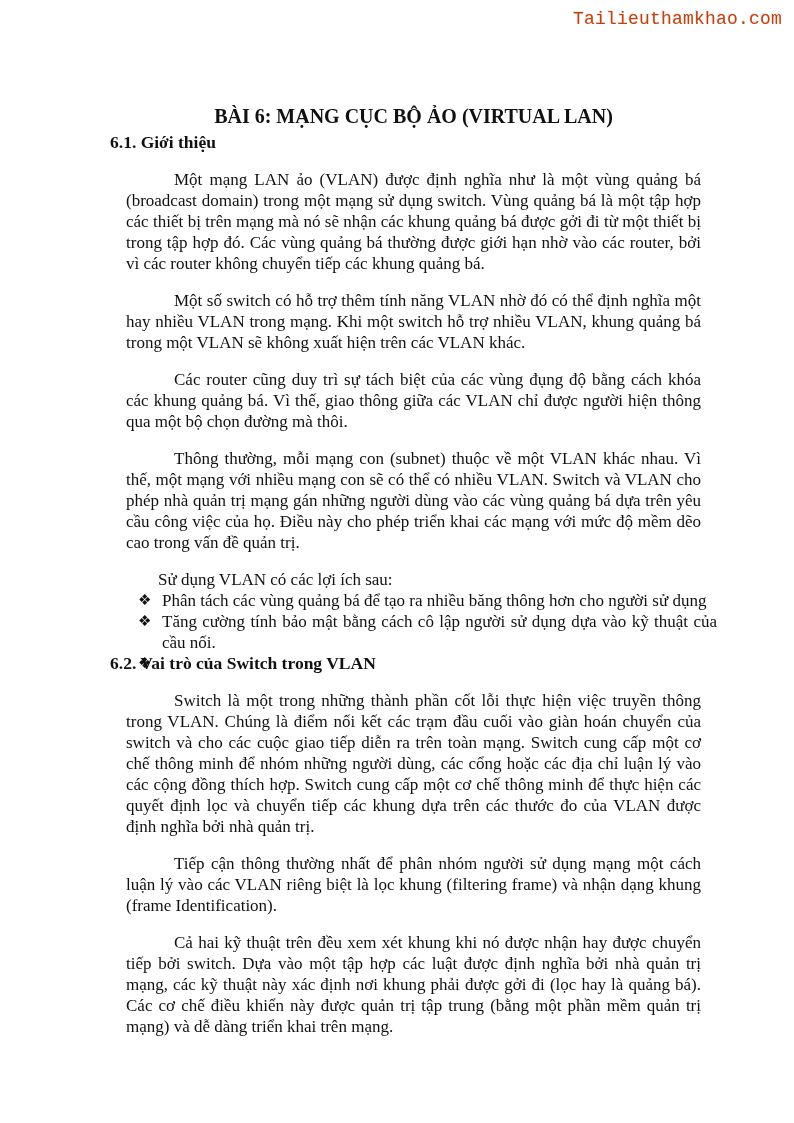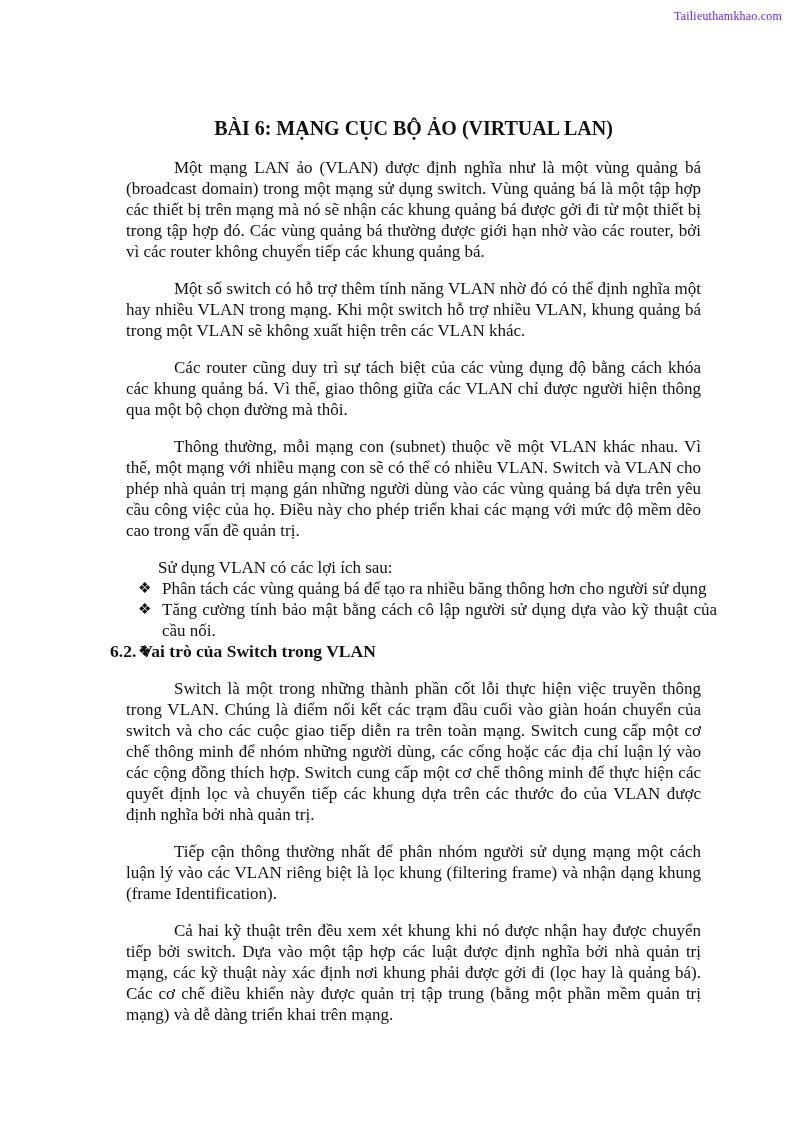--- a/index.html
+++ b/index.html
@@ -9,38 +9,38 @@
     background: #ffffff;
     position: relative;
     overflow: hidden;
     font-family: "Liberation Serif", "DejaVu Serif", serif;
     color: #111111;
   }
   .watermark {
     position: absolute;
     top: 9px;
     right: 12px;
-    font-family: Liberation Serif, serif;
-    font-size: 12px;
-    color: #6d28d9;
+    font-family: Liberation Mono, monospace;
+    font-size: 18px;
+    color: #c2410c;
     text-shadow: 1px 1px 0 #ffffff, -1px -1px 0 #e9e9e9;
     letter-spacing: 0.2px;
   }
   .content {
     position: absolute;
     top: 103px;
     left: 110px;
     width: 607px;
   }
   .doc-title {
     text-align: center;
     font-weight: bold;
     font-size: 20px;
     line-height: 26px;
-    margin: 12px 0 3px 0;
+    margin: 0 0 3px 0;
   }
   .section-heading {
     font-weight: bold;
     font-size: 17.5px;
     line-height: 21px;
     margin: 0;
   }
   .para {
     font-size: 17px;
     line-height: 21px;
@@ -79,20 +79,21 @@
 </style>
 </head>
 <body>
 
 <div class="watermark">Tailieuthamkhao.com</div>
 
 <div class="content">
 
   <h1 class="doc-title">BÀI 6: MẠNG CỤC BỘ ẢO (VIRTUAL LAN)</h1>
 
+  <h2 class="section-heading">6.1. Giới thiệu</h2>
 
   <p class="para">Một mạng LAN ảo (VLAN) được định nghĩa như là một vùng quảng bá (broadcast domain) trong một mạng sử dụng switch. Vùng quảng bá là một tập hợp các thiết bị trên mạng mà nó sẽ nhận các khung quảng bá được gởi đi từ một thiết bị trong tập hợp đó. Các vùng quảng bá thường được giới hạn nhờ vào các router, bởi vì các router không chuyển tiếp các khung quảng bá.</p>
   <p class="para">Một số switch có hỗ trợ thêm tính năng VLAN nhờ đó có thể định nghĩa một hay nhiều VLAN trong mạng. Khi một switch hỗ trợ nhiều VLAN, khung quảng bá trong một VLAN sẽ không xuất hiện trên các VLAN khác.</p>
   <p class="para">Các router cũng duy trì sự tách biệt của các vùng đụng độ bằng cách khóa các khung quảng bá. Vì thế, giao thông giữa các VLAN chỉ được người hiện thông qua một bộ chọn đường mà thôi.</p>
   <p class="para">Thông thường, mỗi mạng con (subnet) thuộc về một VLAN khác nhau. Vì thế, một mạng với nhiều mạng con sẽ có thể có nhiều VLAN. Switch và VLAN cho phép nhà quản trị mạng gán những người dùng vào các vùng quảng bá dựa trên yêu cầu công việc của họ. Điều này cho phép triển khai các mạng với mức độ mềm dẽo cao trong vấn đề quản trị.</p>
 
   <p class="list-intro">Sử dụng VLAN có các lợi ích sau:</p>
 
   <ul class="bullet-list">
     <li class="bullet-item">

